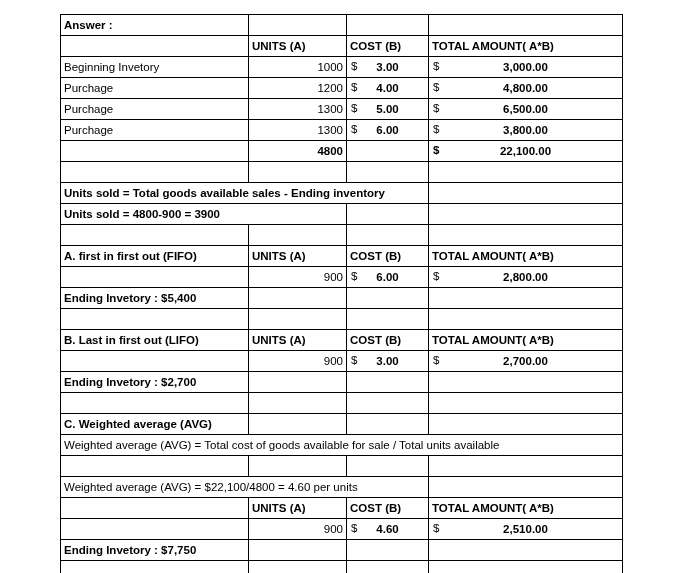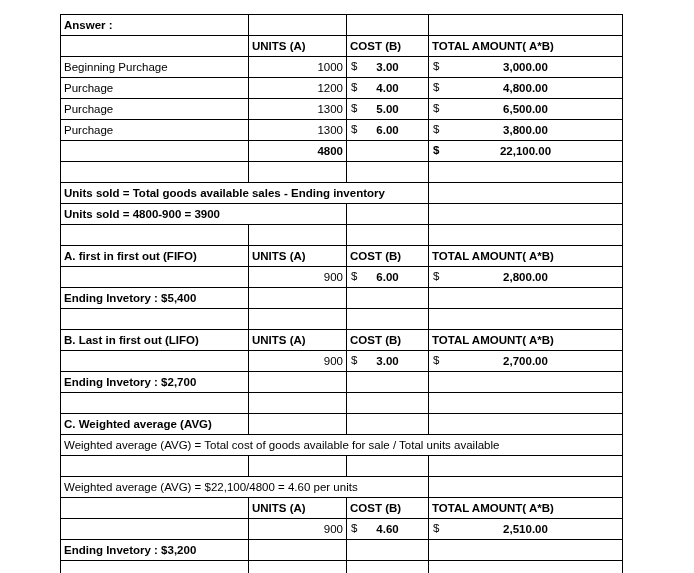--- a/index.html
+++ b/index.html
@@ -82,21 +82,21 @@
       </tr>
 
       <tr>
         <td class="empty"></td>
         <td class="b">UNITS (A)</td>
         <td class="b">COST (B)</td>
         <td class="b">TOTAL AMOUNT( A*B)</td>
       </tr>
 
       <tr>
-        <td>Beginning Purchage</td>
+        <td>Beginning Invetory</td>
         <td class="right">1000</td>
         <td class="cur-cell">
           <span class="sym">$</span>
           <span class="val">3.00</span>
         </td>
         <td class="cur-cell">
           <span class="sym">$</span>
           <span class="val">3,000.00</span>
         </td>
       </tr>
@@ -268,21 +268,21 @@
         <td class="cur-cell">
           <span class="sym">$</span>
           <span class="val">4.60</span>
         </td>
         <td class="cur-cell">
           <span class="sym">$</span>
           <span class="val">2,510.00</span>
         </td>
       </tr>
       <tr>
-        <td class="b">Ending Invetory : $3,200</td>
+        <td class="b">Ending Invetory : $7,750</td>
         <td class="empty"></td>
         <td class="empty"></td>
         <td class="empty"></td>
       </tr>
       <tr>
         <td class="empty"></td>
         <td class="empty"></td>
         <td class="empty"></td>
         <td class="empty"></td>
       </tr>

